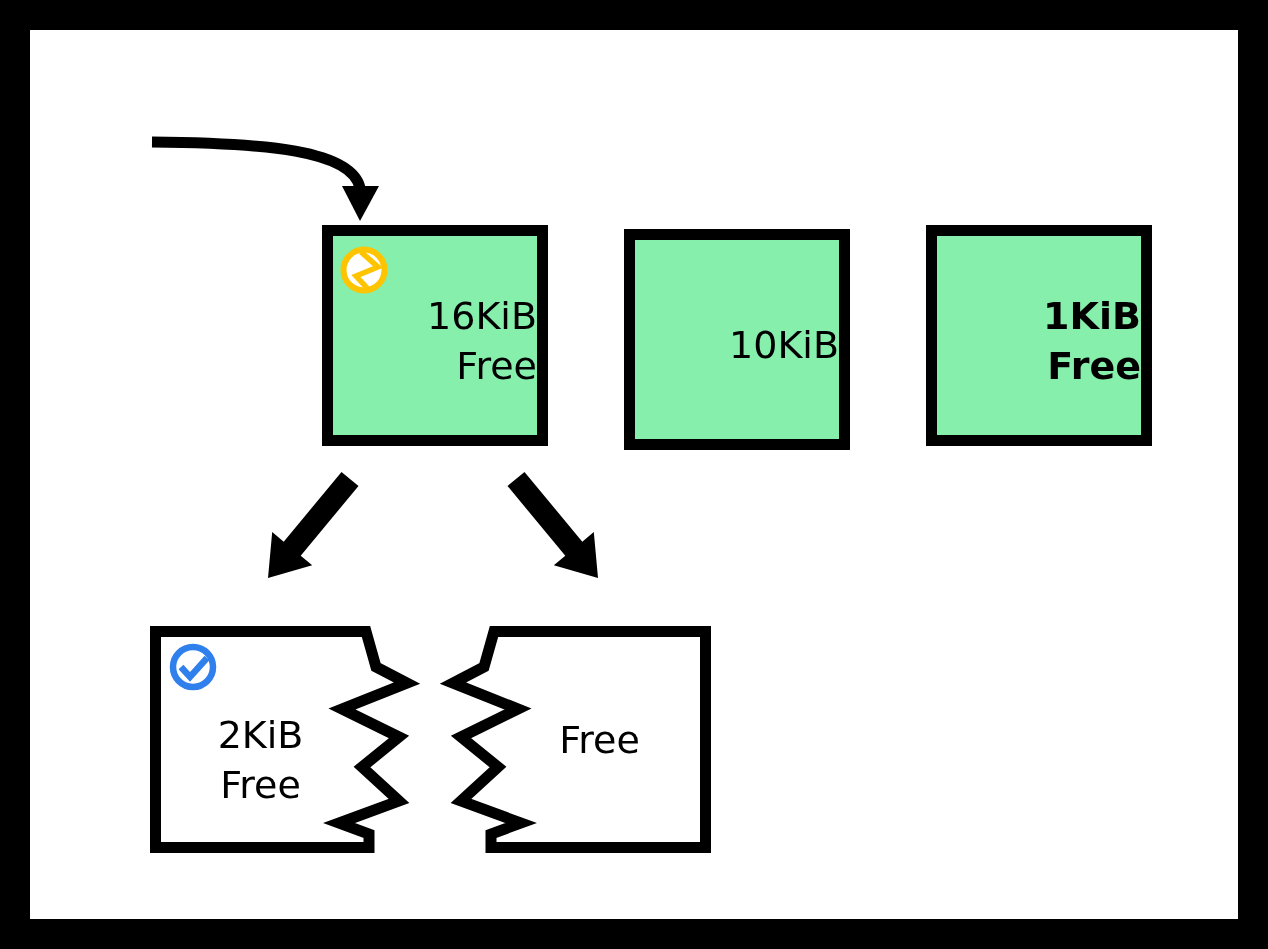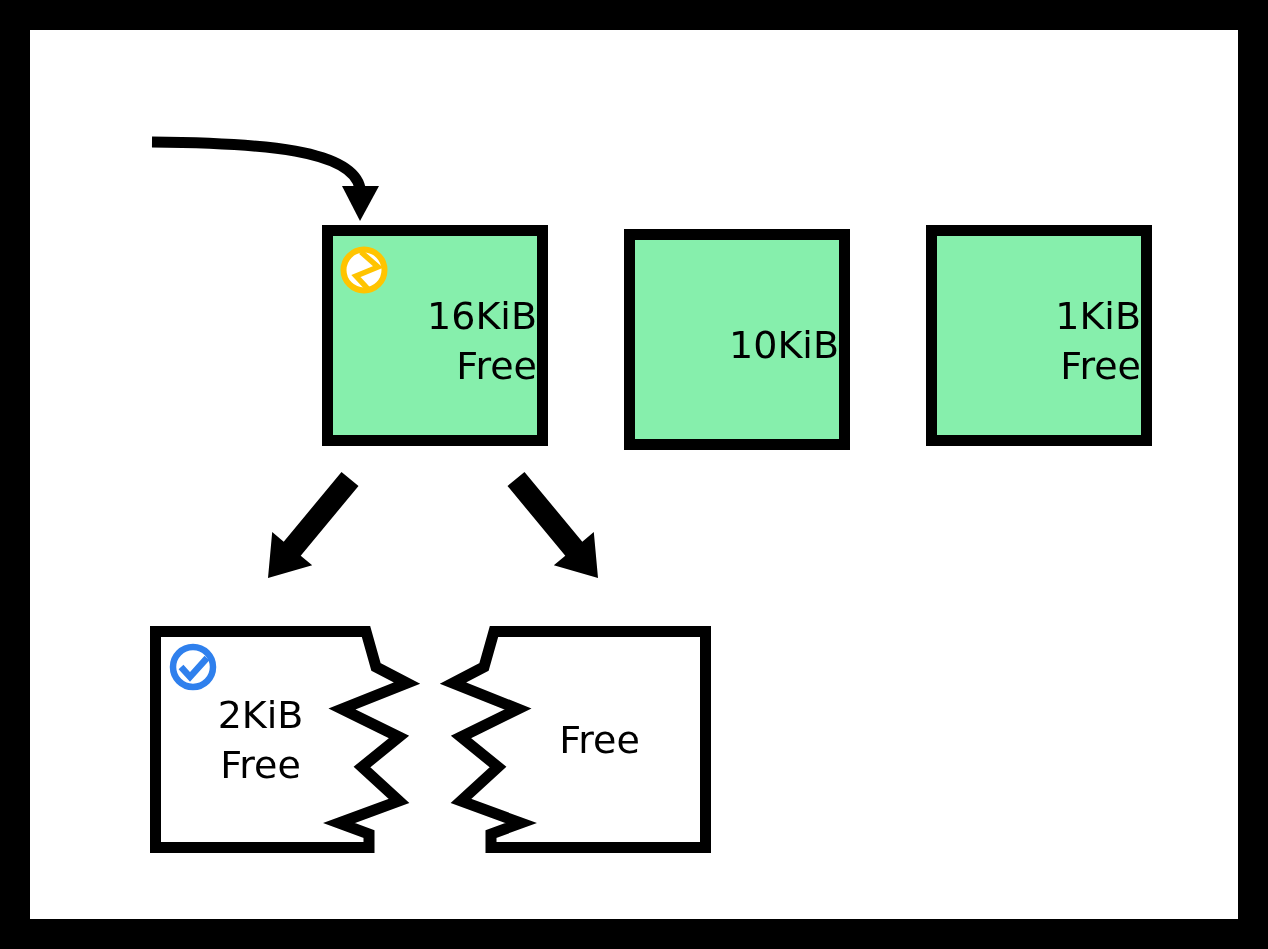--- a/index.html
+++ b/index.html
@@ -35,22 +35,22 @@
   .torn-label {
     position: absolute;
     display: flex;
     flex-direction: column;
     align-items: center;
     justify-content: center;
     z-index: 3;
   }
   #box-16 { left: 292px; top: 195px; width: 226px; height: 221px; }
   #box-10 { left: 594px; top: 199px; width: 226px; height: 221px; }
-  #box-1  { left: 896px; top: 195px; width: 226px; height: 221px; }
-  #label-2  { left: 133px; top: 640px; width: 195px; height: 140px; }
+  #box-1  { left: 896px; top: 195px; width: 226px; height: 221px; font-weight: bold; }
+  #label-2  { left: 133px; top: 640px; width: 195px; height: 140px; justify-content: flex-end; }
   #label-14 { left: 472px; top: 640px; width: 195px; height: 140px; }
   .diagram-layer {
     position: absolute;
     left: 0; top: 0;
     width: 1268px; height: 949px;
     z-index: 2;
     pointer-events: none;
   }
 </style>
 </head>

